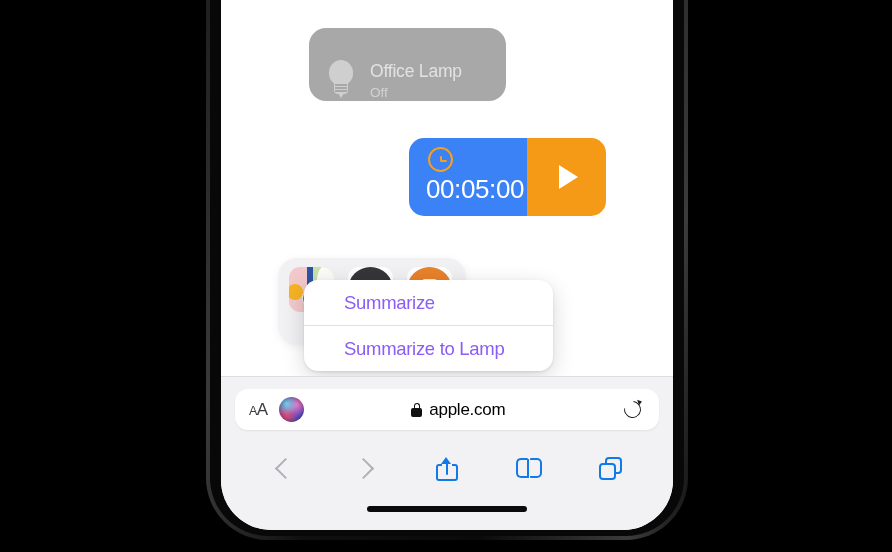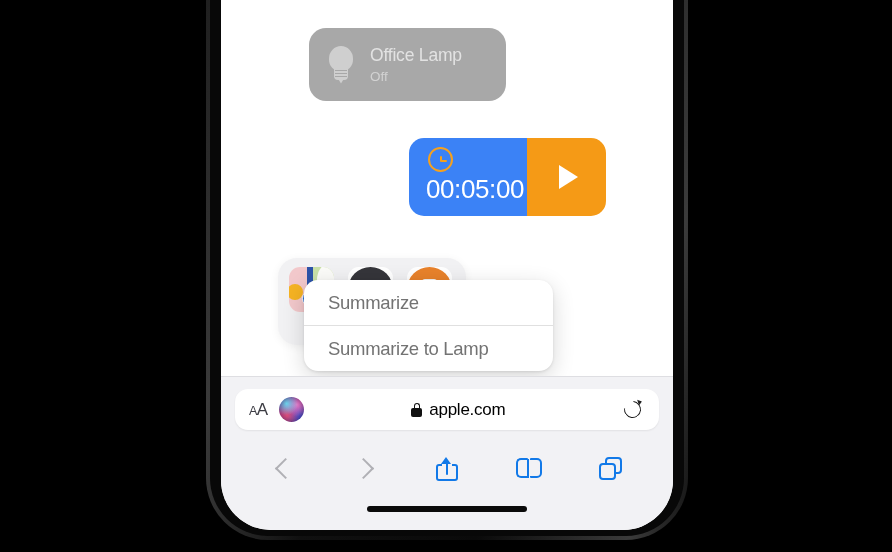--- a/index.html
+++ b/index.html
@@ -63,21 +63,21 @@
   
   .lamp-widget {
     position: absolute;
     left: 88px;
     top: 80px;
     width: 197px;
     height: 73px;
     border-radius: 17px;
     background: #a8a8a8;
     display: flex;
-    align-items: center;
+    align-items: flex-end;
     padding-left: 16px;
     box-sizing: border-box;
   }
   .lamp-icon { width: 32px; height: 44px; position: relative; flex: 0 0 auto; }
   .lamp-bulb {
     position: absolute; left: 4px; top: 3px;
     width: 24px; height: 25px;
     background: #cfcfcf; border-radius: 50% 50% 45% 45%;
   }
   .lamp-neck {
@@ -223,23 +223,23 @@
     width: 249px;
     border-radius: 14px;
     background: #ffffff;
     box-shadow: 0 6px 22px rgba(0,0,0,0.16), 0 1px 3px rgba(0,0,0,0.10);
     overflow: hidden;
   }
   .menu-item {
     height: 45px;
     display: flex;
     align-items: center;
-    padding-left: 24px;
-    box-sizing: border-box;
-    color: #737373;
+    padding-left: 40px;
+    box-sizing: border-box;
+    color: #8b5cf6;
     font-size: 18.5px;
     letter-spacing: -0.3px;
   }
   .menu-sep { height: 1px; background: #e0e0e0; margin-left: 0; }
 
   
   .browser-chrome {
     position: absolute;
     left: 0; right: 0;
     top: 428px;

